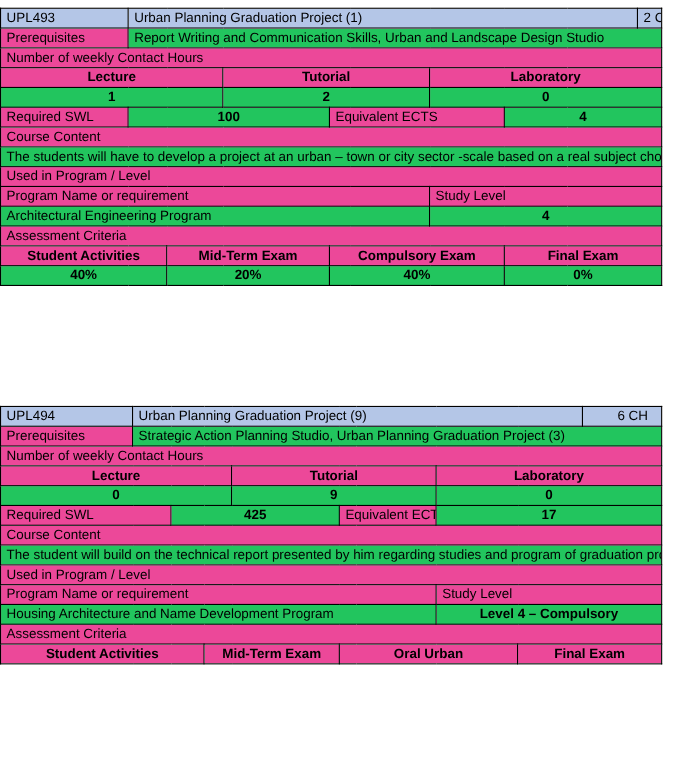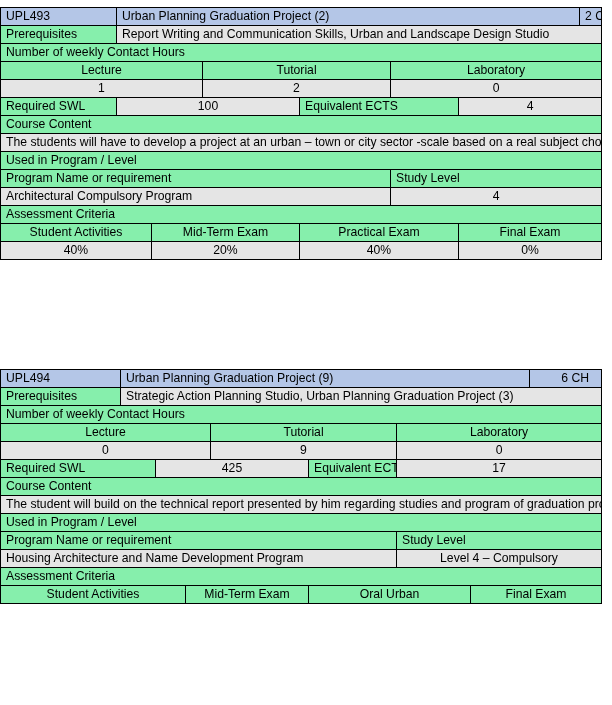--- a/index.html
+++ b/index.html
@@ -1,22 +1,22 @@
 <!DOCTYPE html>
 <html><head>
 <meta charset="utf-8">
 <style>
   html, body { margin: 0; padding: 0; background: #ffffff; }
   body { width: 612px; height: 705px; position: relative; font-family: "Liberation Sans", "DejaVu Sans", sans-serif; font-size: 12.2px; color: #000; }
   table.course { position: absolute; left: 0; width: 601px; border-collapse: collapse; table-layout: fixed; }
   table.course td { border: 1px solid #000; padding: 0 5px; height: 17px; line-height: 17px; white-space: nowrap; overflow: hidden; vertical-align: middle; }
   .blue { background: #b4c6e7; }
-  .green { background: #86efac; }
-  .white { background: #e5e5e5; }
-  .c { text-align: center; }
+  .green { background: #ec4899; }
+  .white { background: #22c55e; }
+  .c { text-align: center; font-weight: bold; }
   .r { text-align: right; padding-right: 12px !important; }
   td.body-text { white-space: normal; text-align: justify; line-height: 18px; padding: 0 4px; height: auto; }
   #t1 { top: 7px; }
   #t2 { top: 369px; }
 </style>
 </head>
 <body>
 
 <table class="course" id="t1">
   <colgroup>
@@ -27,21 +27,21 @@
       <col style="width:19px">
       <col style="width:72px">
       <col style="width:68px">
       <col style="width:57px">
       <col style="width:64px">
       <col style="width:22px">
   </colgroup>
   <tbody>
       <tr>
     <td class="blue">UPL493</td>
-    <td class="blue" colspan="8">Urban Planning Graduation Project (2)</td>
+    <td class="blue" colspan="8">Urban Planning Graduation Project (1)</td>
     <td class="blue r" colspan="1" style="width:auto">2 CH</td>
   </tr>
   <tr>
     <td class="green">Prerequisites</td>
     <td class="white" colspan="9">Report Writing and Communication Skills, Urban and Landscape Design Studio</td>
   </tr>
   <tr>
     <td class="green" colspan="10">Number of weekly Contact Hours</td>
   </tr>
   <tr>
@@ -67,30 +67,30 @@
     <td class="white body-text" colspan="10">The students will have to develop a project at an urban – town or city sector -scale based on a real subject chosen by the coordinator. Analysis of collected data regarding the proposed site. Analysis and discussion of similar projects and preparing a technical report concerning the environmental analysis of the site, comparative study with similar projects. The final report leads to the final architectural program of the project.</td>
   </tr>
   <tr>
     <td class="green" colspan="10">Used in Program / Level</td>
   </tr>
   <tr>
     <td class="green" colspan="6">Program Name or requirement</td>
     <td class="green" colspan="4">Study Level</td>
   </tr>
   <tr>
-    <td class="white" colspan="6">Architectural Compulsory Program</td>
+    <td class="white" colspan="6">Architectural Engineering Program</td>
     <td class="white c" colspan="4">4</td>
   </tr>
   <tr>
     <td class="green" colspan="10">Assessment Criteria</td>
   </tr>
   <tr>
     <td class="green c" colspan="2">Student Activities</td>
     <td class="green c" colspan="2">Mid-Term Exam</td>
-    <td class="green c" colspan="3">Practical Exam</td>
+    <td class="green c" colspan="3">Compulsory Exam</td>
     <td class="green c" colspan="3">Final Exam</td>
   </tr>
   <tr>
     <td class="white c" colspan="2">40%</td>
     <td class="white c" colspan="2">20%</td>
     <td class="white c" colspan="3">40%</td>
     <td class="white c" colspan="3">0%</td>
   </tr>
 </tbody>
   </table>

